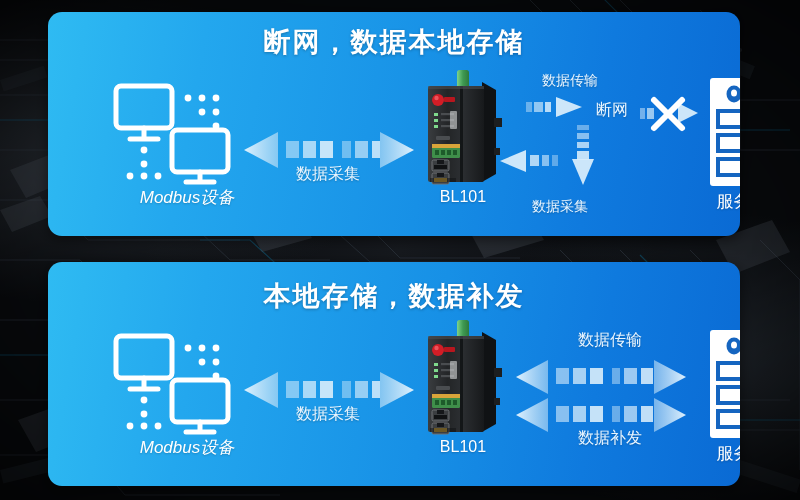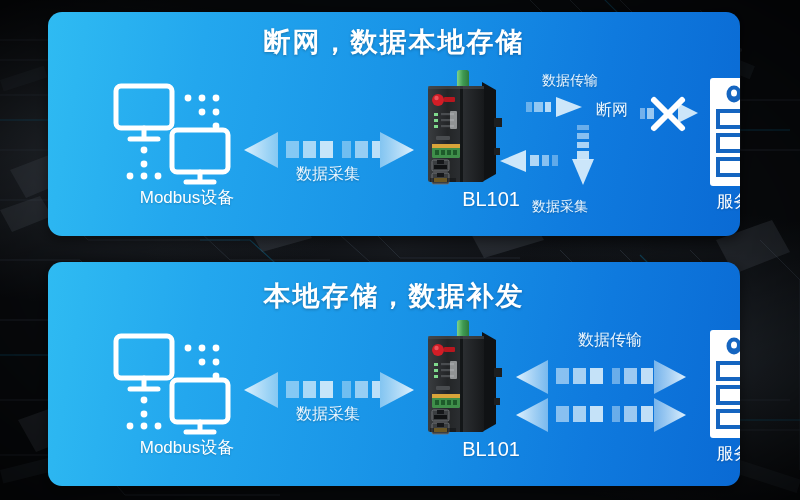--- a/index.html
+++ b/index.html
@@ -53,36 +53,36 @@
   .cap {
     color:#eaf6ff;
     font-size:16px;
     text-align:center;
     white-space:nowrap;
     text-shadow:0 1px 2px rgba(0,0,0,.22);
   }
   .cap.sm { font-size:14px; }
 
   
-  .modbus { position:absolute; }
+  .modbus { position:absolute;font-style:italic; }
   #modbus-top    { left:62px;  top:68px;  }
   #modbus-bottom { left:62px;  top:330px; }
   .modbus .label {
     position:absolute; left:-8px; top:106px; width:170px;
     font-size:17px; color:#fff; text-align:center;
     text-shadow:0 1px 2px rgba(0,0,0,.2);
   }
 
   
   .device { position:absolute; width:86px; height:116px; }
   #device-top    { left:372px; top:58px; }
   #device-bottom { left:372px; top:320px; }
   .device .dev-label {
     position:absolute; left:-14px; top:118px; width:114px;
-    text-align:right; font-size:20px; color:#fff;
+    text-align:center; font-size:16px; color:#fff;
     text-shadow:0 1px 2px rgba(0,0,0,.2);
   }
 
   
   .server { position:absolute; width:64px; height:108px; }
   #server-top    { left:662px; top:66px; }
   #server-bottom { left:662px; top:330px; }
   .server .srv-label {
     position:absolute; left:-22px; top:112px; width:108px;
     text-align:center; font-size:17px; color:#fff;
@@ -555,20 +555,21 @@
         <rect x="40" y="8" width="13" height="16" opacity=".6"></rect>
         <rect x="57" y="8" width="13" height="16" opacity=".75"></rect>
         <rect x="74" y="8" width="13" height="16" opacity=".9"></rect>
         <rect x="96" y="8" width="8" height="16" opacity=".45"></rect>
         <rect x="108" y="8" width="13" height="16" opacity=".7"></rect>
         <rect x="125" y="8" width="12" height="16" opacity=".88"></rect>
       </g>
     </svg>
   </div>
 
+  <div class="cap cap-rs-bottom" style="top:166px">数据补发</div>
 
   <div class="server" id="server-bottom" style="top:68px">
     <svg width="64" height="108" viewBox="0 0 64 108">
       <rect x="0" y="0" width="64" height="108" rx="3" fill="#ffffff"></rect>
       <g fill="#1565c0">
         <ellipse cx="24" cy="16" rx="7.5" ry="8.5"></ellipse>
         <ellipse cx="42" cy="16" rx="7.5" ry="8.5"></ellipse>
       </g>
       <g fill="#ffffff">
         <ellipse cx="24" cy="15" rx="3" ry="3.5"></ellipse>

